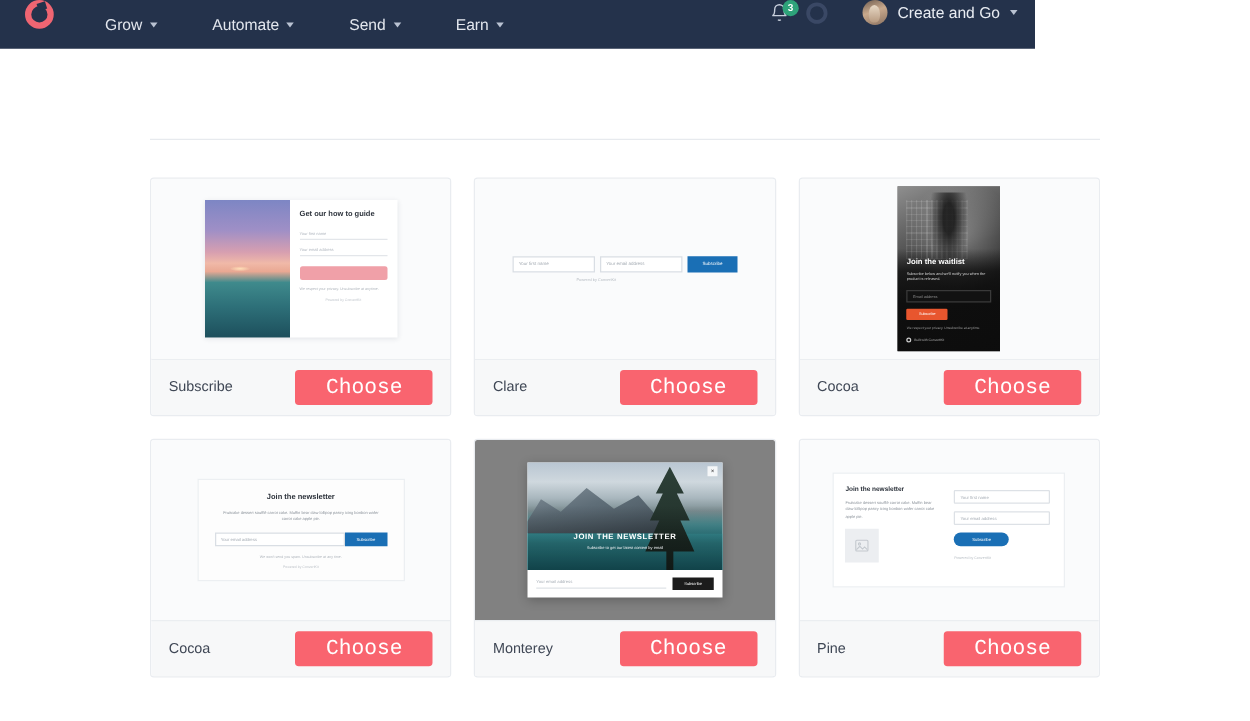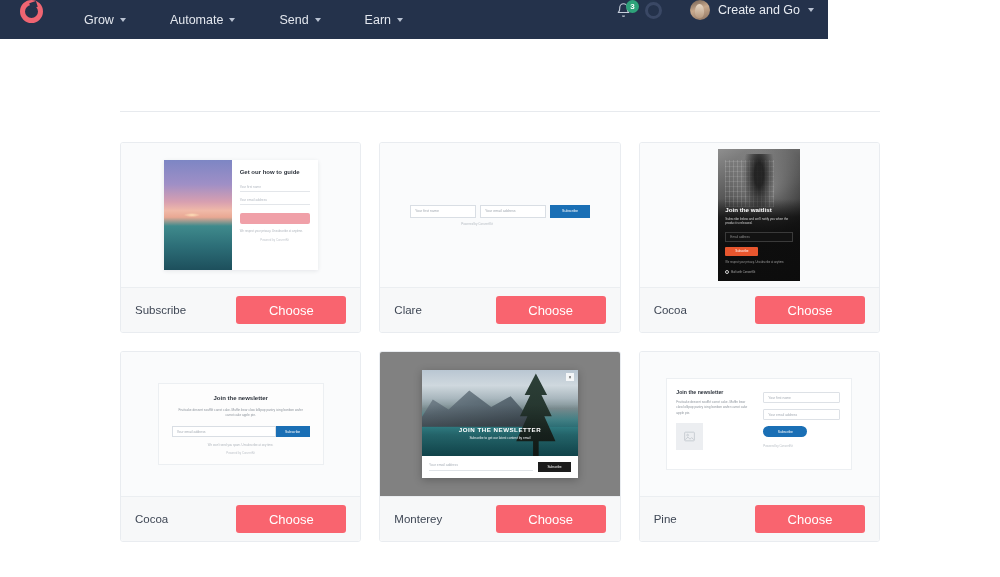--- a/index.html
+++ b/index.html
@@ -108,22 +108,22 @@
     height: 45px; background: #f7f8f9;
     border-top: 1px solid #ebeef1;
     display: flex; align-items: center;
     padding: 0 14px; gap: 10px;
   }
   .card-name { font-size: 11.5px; color: #3f4755; flex: 1; }
   .choose-btn {
     background: #f9646f; color: #ffffff;
     border: none; border-radius: 3px;
     width: 110px; height: 28px;
-    font-size: 13px; cursor: pointer;
-    font-family: Liberation Sans, sans-serif;
+    font-size: 17px; cursor: pointer;
+    font-family: Liberation Mono, monospace;
   }
 
   
   .charlotte-wrap {
     width: 154px; height: 110px; background: #fff;
     box-shadow: 0 1px 4px rgba(40,50,70,.10);
     display: flex;
   }
   .charlotte-img {
     width: 68px; height: 110px;

